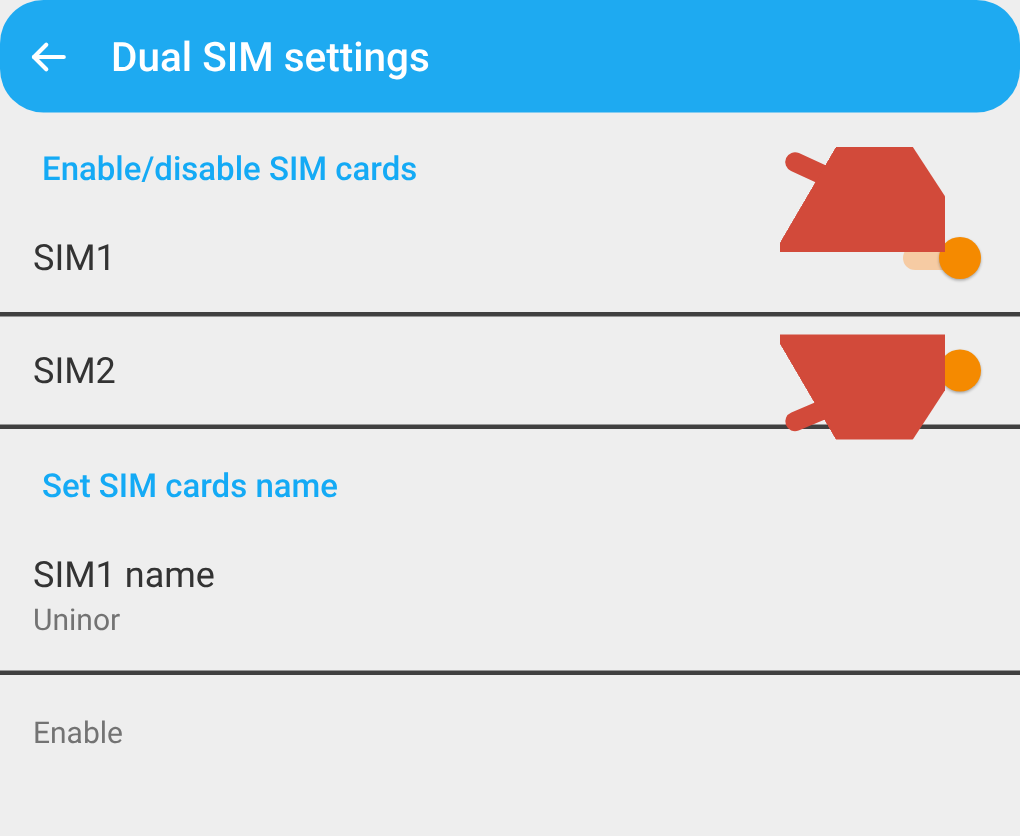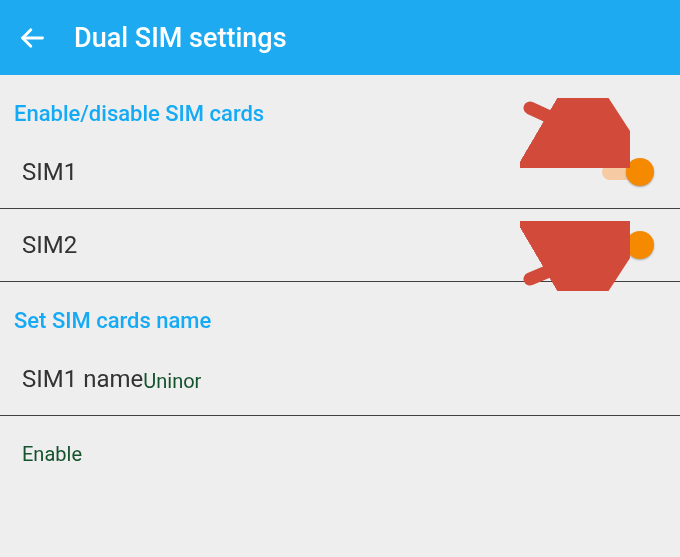--- a/index.html
+++ b/index.html
@@ -8,63 +8,64 @@
     font-family: Roboto, "Helvetica Neue", Arial, sans-serif;
     background: #eeeeee;
     color: #222;
   }
   .header {
     background: #1eaaf1;
     height: 75px;
     display: flex;
     align-items: center;
     padding: 0 18px;
+    border-radius: 29px;
   }
   .back-icon {
     width: 28px;
     height: 28px;
     display: flex;
     align-items: center;
     justify-content: center;
     cursor: pointer;
   }
   .back-icon svg { width: 28px; height: 28px; }
   .header-title {
     color: #ffffff;
     font-size: 27px;
     font-weight: 500;
     margin-left: 28px;
   }
   .section-header {
     color: #14aaf5;
     font-size: 22px;
     font-weight: 500;
-    padding: 26px 22px 10px 14px;
+    padding: 26px 22px 10px 28px;
   }
   .row {
     padding: 22px 22px;
     display: flex;
     align-items: center;
     justify-content: space-between;
-    border-bottom: 1px solid #404040;
+    border-bottom: 3px solid #404040;
     position: relative;
   }
   .row.no-border { border-bottom: none; }
   .row-label {
     font-size: 24px;
     color: #333;
   }
   .row-sub {
     font-size: 20px;
-    color: #14532d;
+    color: #737373;
     margin-top: 4px;
   }
   .row-col {
     display: flex;
-    flex-direction: row;
+    flex-direction: column;
     justify-content: flex-start;
   }
   
   .switch {
     position: relative;
     width: 48px;
     height: 18px;
     cursor: pointer;
     margin-right: 8px;
   }

